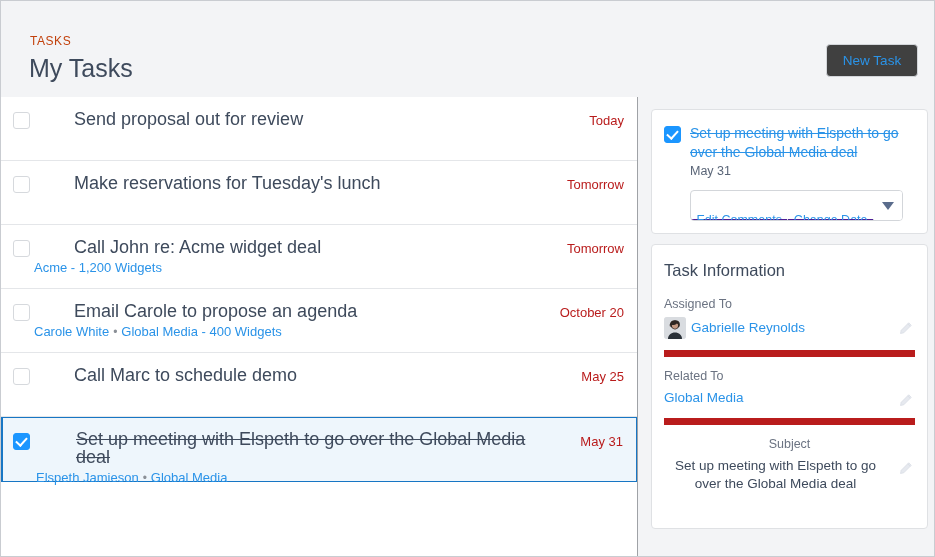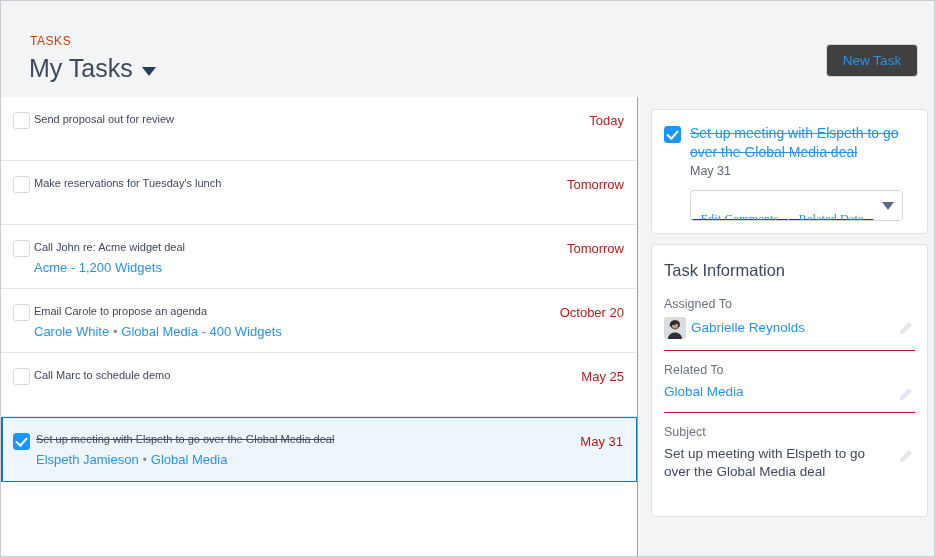--- a/index.html
+++ b/index.html
@@ -40,20 +40,21 @@
     color: #c2410c;
     text-transform: uppercase;
   }
   .header-title-wrap {
     position: absolute;
     left: 28px;
     top: 52px;
     display: flex;
     align-items: center;
     gap: 9px;
+    flex-direction: column;
   }
   .header-title {
     font-size: 25px;
     font-weight: 400;
     color: #3e4a5c;
     line-height: 30px;
   }
   .title-caret {
     width: 0;
     height: 0;
@@ -146,23 +147,24 @@
     height: 9px;
     border: solid #ffffff;
     border-width: 0 2px 2px 0;
     transform: rotate(42deg);
   }
   .task-main {
     margin-left: 33px;
     padding-right: 110px;
   }
   .task-title {
-    font-size: 11px;
+    font-size: 18px;
     color: #3e4a5c;
     line-height: 18px;
+    margin-left: 40px;
   }
   .task-row.selected .task-title {
     color: #3e4a5c;
     text-decoration: line-through;
   }
   .task-sub {
     margin-top: 3px;
     font-size: 13px;
     line-height: 17px;
     color: #2a93e8;
@@ -264,21 +266,21 @@
     flex: 1 1 auto;
     display: flex;
     align-items: center;
     justify-content: center;
     font-size: 12.5px;
     color: #2a93e8;
     background: #4c1d95;
     border: 0;
     border-right: 1px solid #d3d6da;
     cursor: pointer;
-    font-family: Liberation Serif, serif;
+    font-family: Liberation Sans, sans-serif;
     padding: 0;
     margin-top: 28px;
   }
   .btn-group .gcaret {
     flex: 0 0 28px;
     display: flex;
     align-items: center;
     justify-content: center;
     background: #ffffff;
     border: 0;
@@ -297,25 +299,26 @@
     padding: 16px 12px 12px 12px;
   }
   .info-heading {
     font-size: 16.5px;
     color: #3e4a5c;
     margin-bottom: 17px;
   }
   .field {
     position: relative;
     padding-bottom: 11px;
-    border-bottom: 1px solid #b91c1c;
+    border-bottom: 7px solid #b91c1c;
     margin-bottom: 12px;
   }
   .field.last {
     border-bottom: 0;
+    text-align: center;
   }
   .field-label {
     font-size: 12.5px;
     color: #6b7382;
     margin-bottom: 6px;
   }
   .field-value {
     font-size: 13.5px;
     line-height: 18px;
     color: #3e4a5c;
@@ -420,21 +423,21 @@
       <div class="detail-card detail-head-card">
         <div class="detail-head-row">
           <div class="detail-checkbox">
             <span class="tick"></span>
           </div>
           <div class="detail-head-title">Set up meeting with Elspeth to go over the Global Media deal</div>
         </div>
         <div class="detail-head-date">May 31</div>
         <div class="btn-group">
           <button class="gbtn">Edit Comments</button>
-          <button class="gbtn">Related Date</button>
+          <button class="gbtn">Change Date</button>
           <button class="gcaret">
             <i></i>
           </button>
         </div>
       </div>
 
       <div class="detail-card info-card">
         <div class="info-heading">Task Information</div>
         <div id="detail-fields">
             <div class="field">

